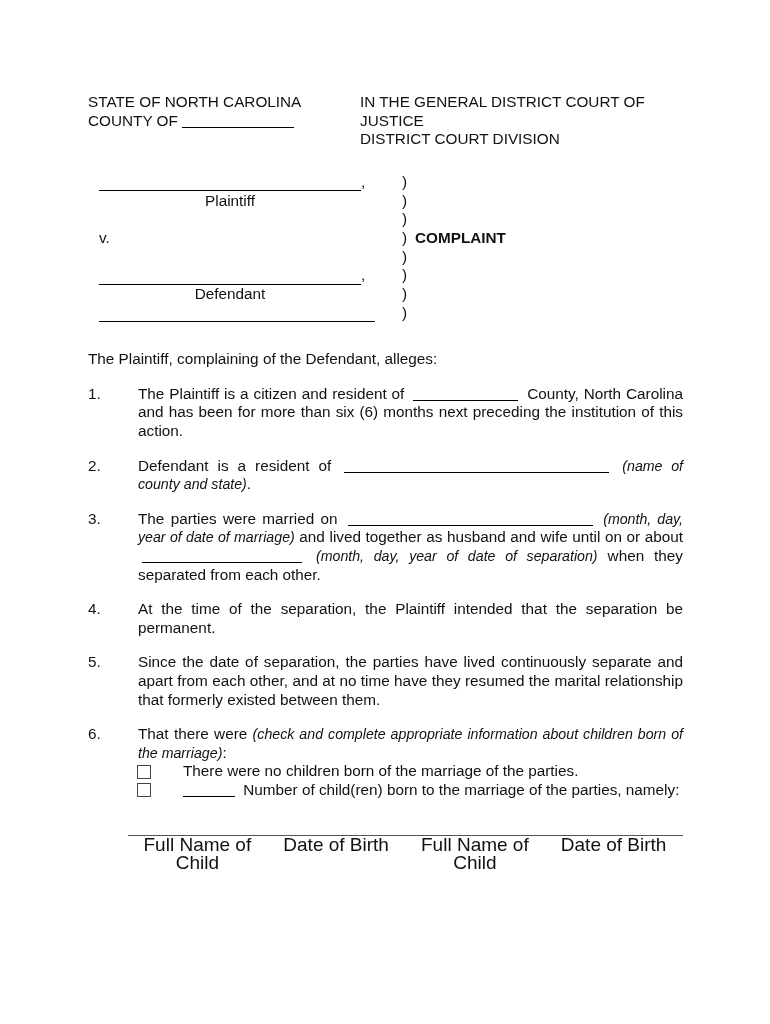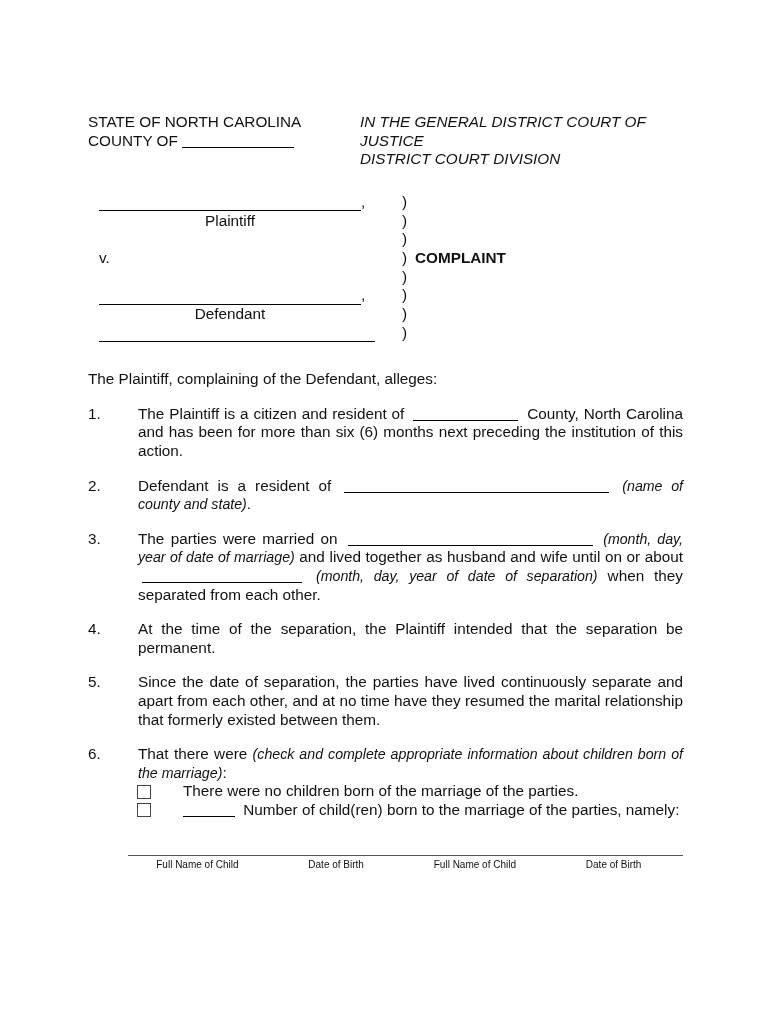--- a/index.html
+++ b/index.html
@@ -20,23 +20,23 @@
   .county-blank { width:112px; }
   .file-blank1 { width:55px; }
   .file-blank2 { width:105px; }
   .b105 { width:105px; }
   .b265 { width:265px; }
   .b245 { width:245px; }
   .b160 { width:160px; }
   .b52  { width:52px; margin-left:0; }
 
   
-  .hdr { display:flex;margin-top:20px; }
+  .hdr { display:flex; }
   .hdr-left  { width:272px; flex:none; }
-  .hdr-right { flex:1;font-style:italic; }
+  .hdr-right { flex:1; }
 
   
   .caption { margin-top:24px; }
   .cap-row { display:flex; height:18.7px; align-items:flex-end; }
   .cap-left  { width:262px; flex:none;margin-left:11px; }
   .cap-left.center { text-align:center; }
   .cap-left.wide { width:276px; }
   .cap-comma { width:14px; flex:none; }
   .cap-comma.empty { width:0; }
   .cap-paren { width:40px; flex:none; text-align:right; padding-right:8px; }
@@ -58,21 +58,21 @@
     width:14px; height:14px; flex:none;
     border:1.8px solid #444; margin-left:49px; margin-top:2.5px;
     background:#fff;
   }
   .check-text { flex:1; margin-left:32px; }
   .check-text.justify { text-align:justify; }
 
   
   .child-table { margin-left:40px; margin-top:35px; }
   .table-rule { border-top:1.5px solid #555; height:0; }
-  .table-headers { display:flex; font-size:10px; }
+  .table-headers { display:flex; font-size:19px; }
   .table-headers span { flex:1; text-align:center; }
 </style>
 </head>
 <body>
 
 <div class="page">
 
   <div class="hdr">
     <div class="hdr-left">
       <div>STATE OF NORTH CAROLINA</div>

